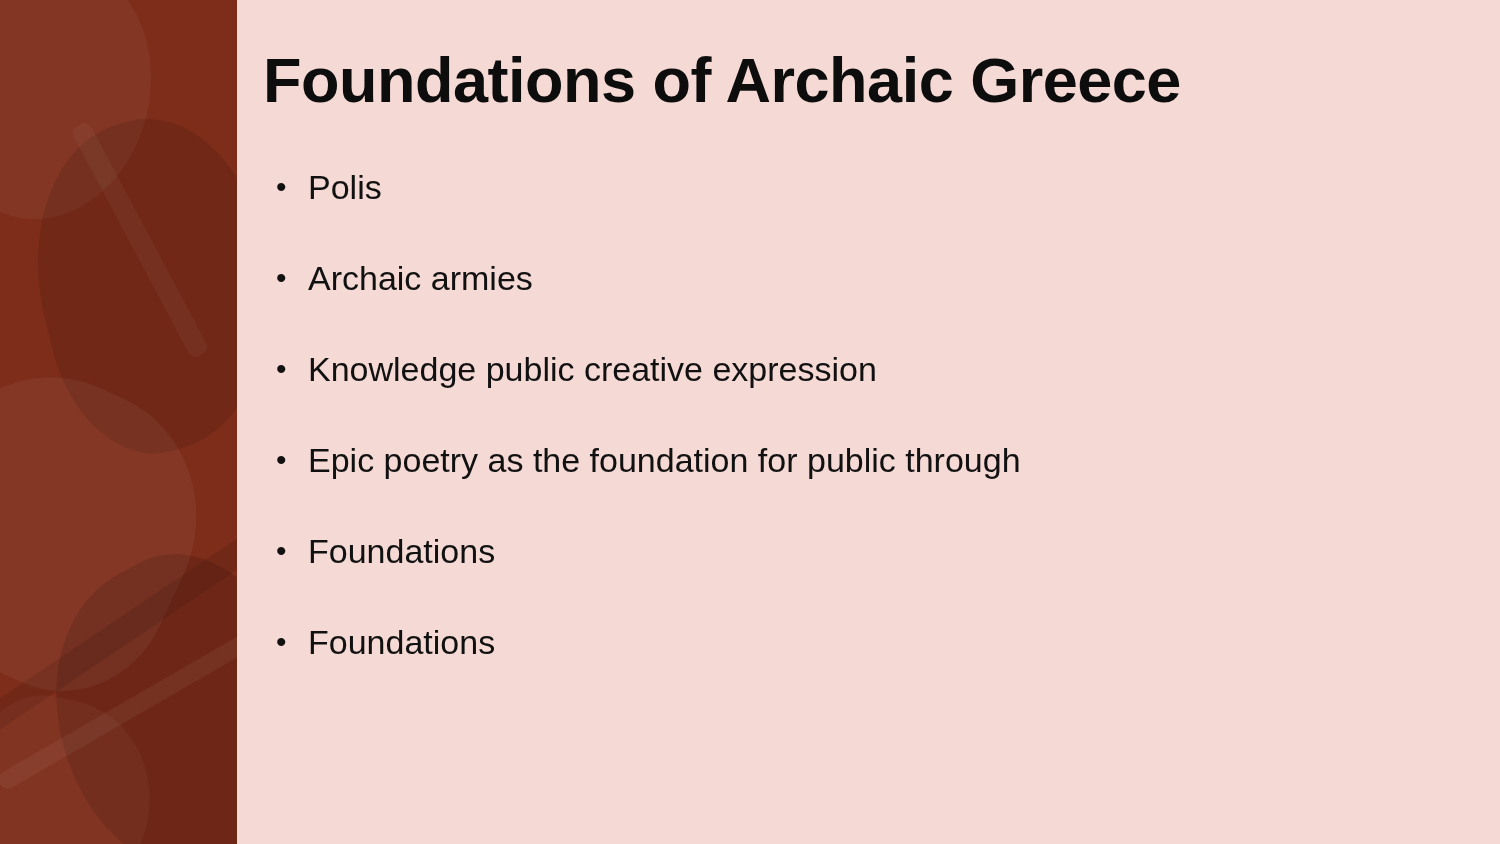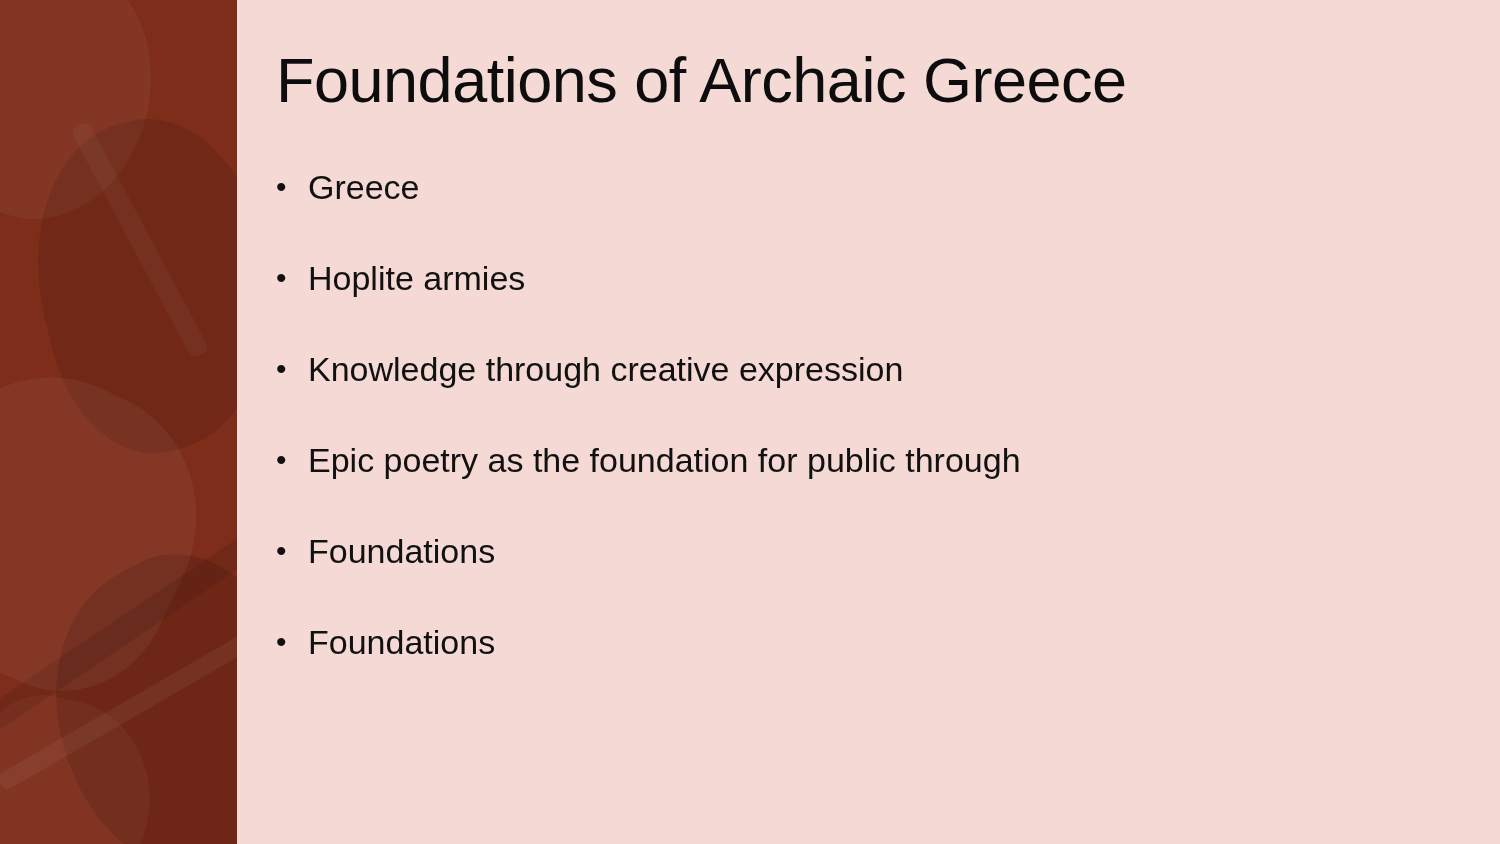--- a/index.html
+++ b/index.html
@@ -91,24 +91,24 @@
   .content {
     position: absolute;
     left: 237px;
     top: 0;
     right: 0;
     bottom: 0;
     padding: 0;
   }
   .title {
     position: absolute;
-    left: 39px;
+    left: 26px;
     top: 46px;
     font-size: 63px;
-    font-weight: 400;
+    font-weight: 700;
     letter-spacing: -0.5px;
     color: #0d0d0d;
     line-height: 1.1;
     white-space: nowrap;
   }
   .bullets {
     position: absolute;
     left: 39px;
     top: 168px;
     right: 40px;
@@ -149,31 +149,31 @@
   </div>
 
   <div class="content">
 
     <div class="title">Foundations of Archaic Greece</div>
 
     <div class="bullets">
 
       <div class="bullet">
         <span class="dot">•</span>
-        <span class="text">Greece</span>
+        <span class="text">Polis</span>
       </div>
 
       <div class="bullet">
         <span class="dot">•</span>
-        <span class="text">Hoplite armies</span>
+        <span class="text">Archaic armies</span>
       </div>
 
       <div class="bullet">
         <span class="dot">•</span>
-        <span class="text">Knowledge through creative expression</span>
+        <span class="text">Knowledge public creative expression</span>
       </div>
 
       <div class="bullet">
         <span class="dot">•</span>
         <span class="text">Epic poetry as the foundation for public through</span>
       </div>
 
       <div class="bullet">
         <span class="dot">•</span>
         <span class="text">Foundations</span>

